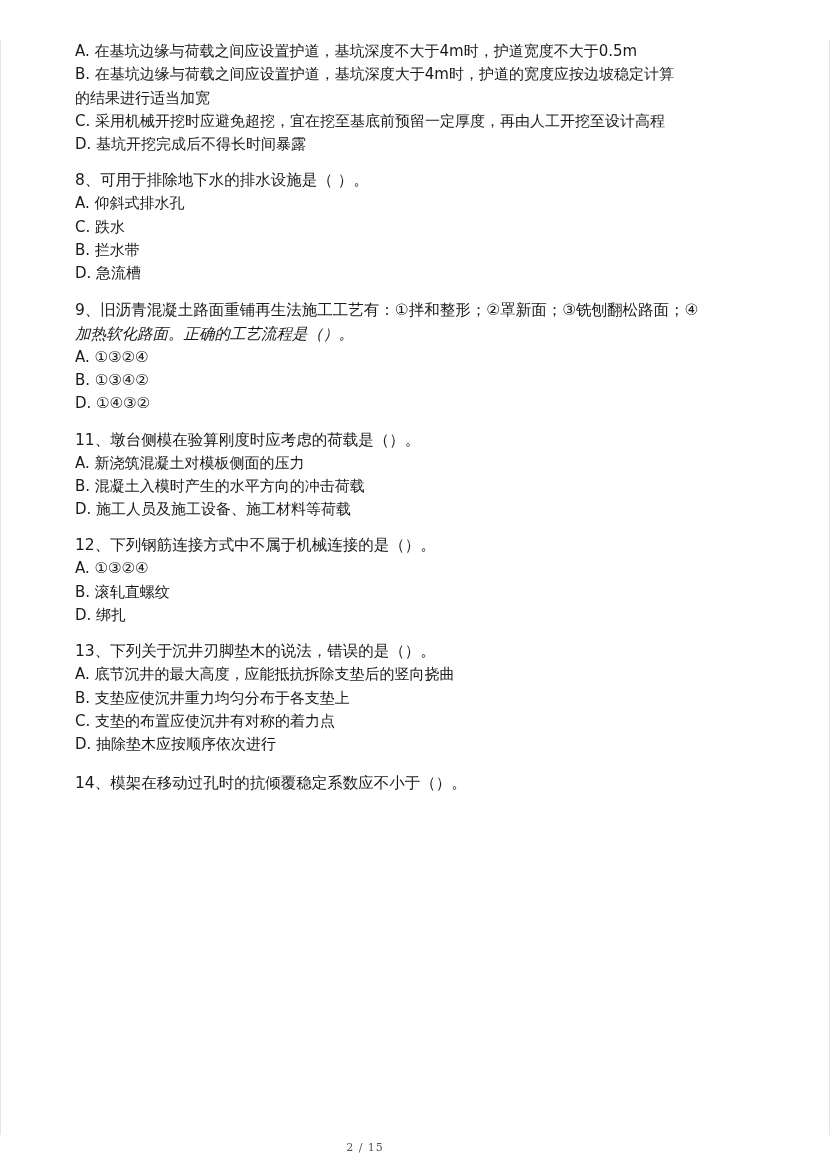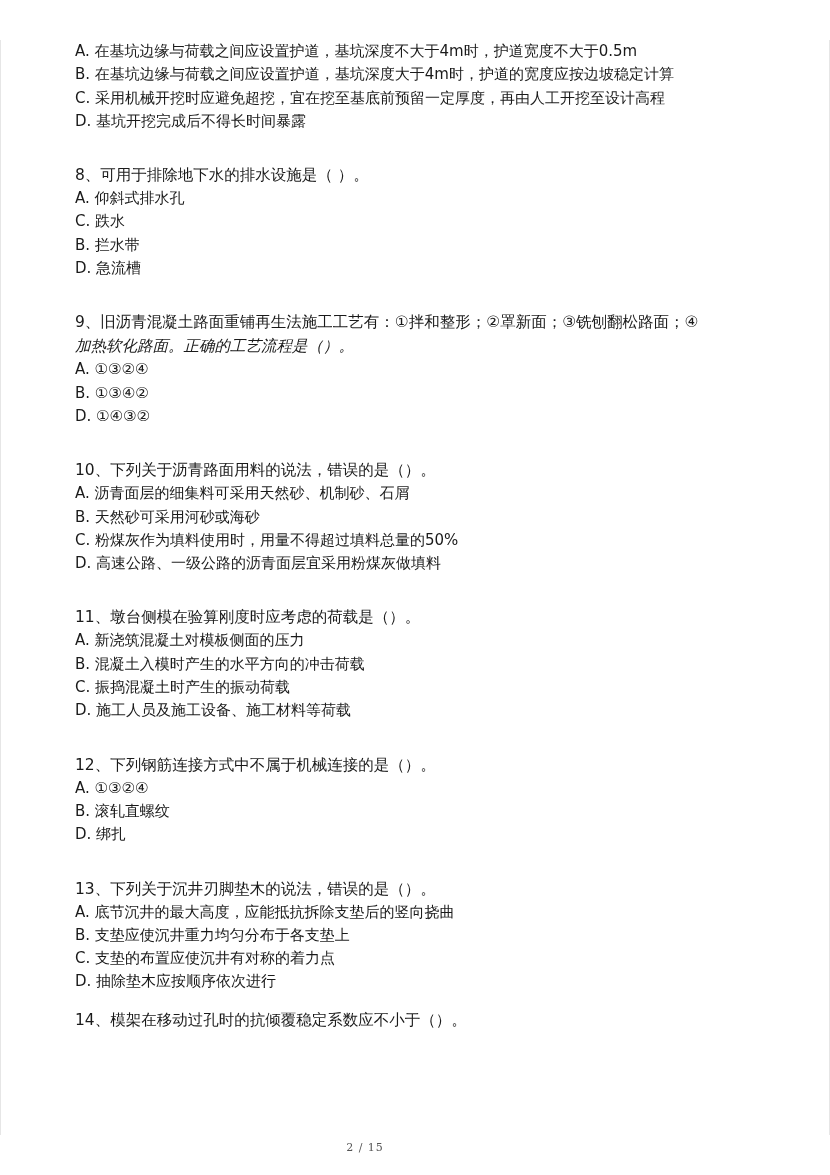--- a/index.html
+++ b/index.html
@@ -2,66 +2,59 @@
 <html><head>
 <meta charset="utf-8">
 <style>
   html, body { margin:0; padding:0; background:#ffffff; }
   body { width:830px; height:1175px; position:relative; overflow:hidden;
          font-family:"DejaVu Sans", "Liberation Sans", sans-serif; color:#1a1a1a; }
   .page { position:absolute; left:0; top:40px; width:828px; height:1095px;
           border-left:1px solid #e6e6e6; border-right:1px solid #e6e6e6; }
   .content { position:absolute; left:75px; top:40px; width:690px; }
   .line { font-size:15px; line-height:23.3px; white-space:nowrap; }
-  .q { margin-top:30px; font-size:15.5px; line-height:24px; }
+  .q { margin-top:12px; font-size:15.5px; line-height:24px; }
   .footer { position:absolute; left:0; width:730px; top:1141px; text-align:center;
             font-family:"DejaVu Serif", "Liberation Serif", serif; font-size:11px; color:#555; letter-spacing:1px; }
 </style>
 </head>
 <body>
 
 <div class="page"></div>
 
 <div class="content">
   <div>
     <div class="line">A. 在基坑边缘与荷载之间应设置护道，基坑深度不大于4m时，护道宽度不大于0.5m</div>
     <div class="line">B. 在基坑边缘与荷载之间应设置护道，基坑深度大于4m时，护道的宽度应按边坡稳定计算</div>
+    <div class="line">的结果进行适当加宽</div>
     <div class="line">C. 采用机械开挖时应避免超挖，宜在挖至基底前预留一定厚度，再由人工开挖至设计高程</div>
     <div class="line">D. 基坑开挖完成后不得长时间暴露</div>
   </div>
 
   <div>
     <div class="line q">8、可用于排除地下水的排水设施是（ ）。</div>
     <div class="line">A. 仰斜式排水孔</div>
     <div class="line">C. 跌水</div>
     <div class="line">B. 拦水带</div>
     <div class="line">D. 急流槽</div>
   </div>
 
   <div>
     <div class="line q">9、旧沥青混凝土路面重铺再生法施工工艺有：①拌和整形；②罩新面；③铣刨翻松路面；④</div>
     <div class="line" style="font-size:15.5px;line-height:24px;font-style:italic;">加热软化路面。正确的工艺流程是（）。</div>
     <div class="line">A. ①③②④</div>
     <div class="line">B. ①③④②</div>
     <div class="line">D. ①④③②</div>
   </div>
 
-  <div>
-    <div class="line q">10、下列关于沥青路面用料的说法，错误的是（）。</div>
-    <div class="line">A. 沥青面层的细集料可采用天然砂、机制砂、石屑</div>
-    <div class="line">B. 天然砂可采用河砂或海砂</div>
-    <div class="line">C. 粉煤灰作为填料使用时，用量不得超过填料总量的50%</div>
-    <div class="line">D. 高速公路、一级公路的沥青面层宜采用粉煤灰做填料</div>
-  </div>
 
   <div>
     <div class="line q">11、墩台侧模在验算刚度时应考虑的荷载是（）。</div>
     <div class="line">A. 新浇筑混凝土对模板侧面的压力</div>
     <div class="line">B. 混凝土入模时产生的水平方向的冲击荷载</div>
-    <div class="line">C. 振捣混凝土时产生的振动荷载</div>
     <div class="line">D. 施工人员及施工设备、施工材料等荷载</div>
   </div>
 
   <div>
     <div class="line q">12、下列钢筋连接方式中不属于机械连接的是（）。</div>
     <div class="line">A. ①③②④</div>
     <div class="line">B. 滚轧直螺纹</div>
     <div class="line">D. 绑扎</div>
   </div>
 

